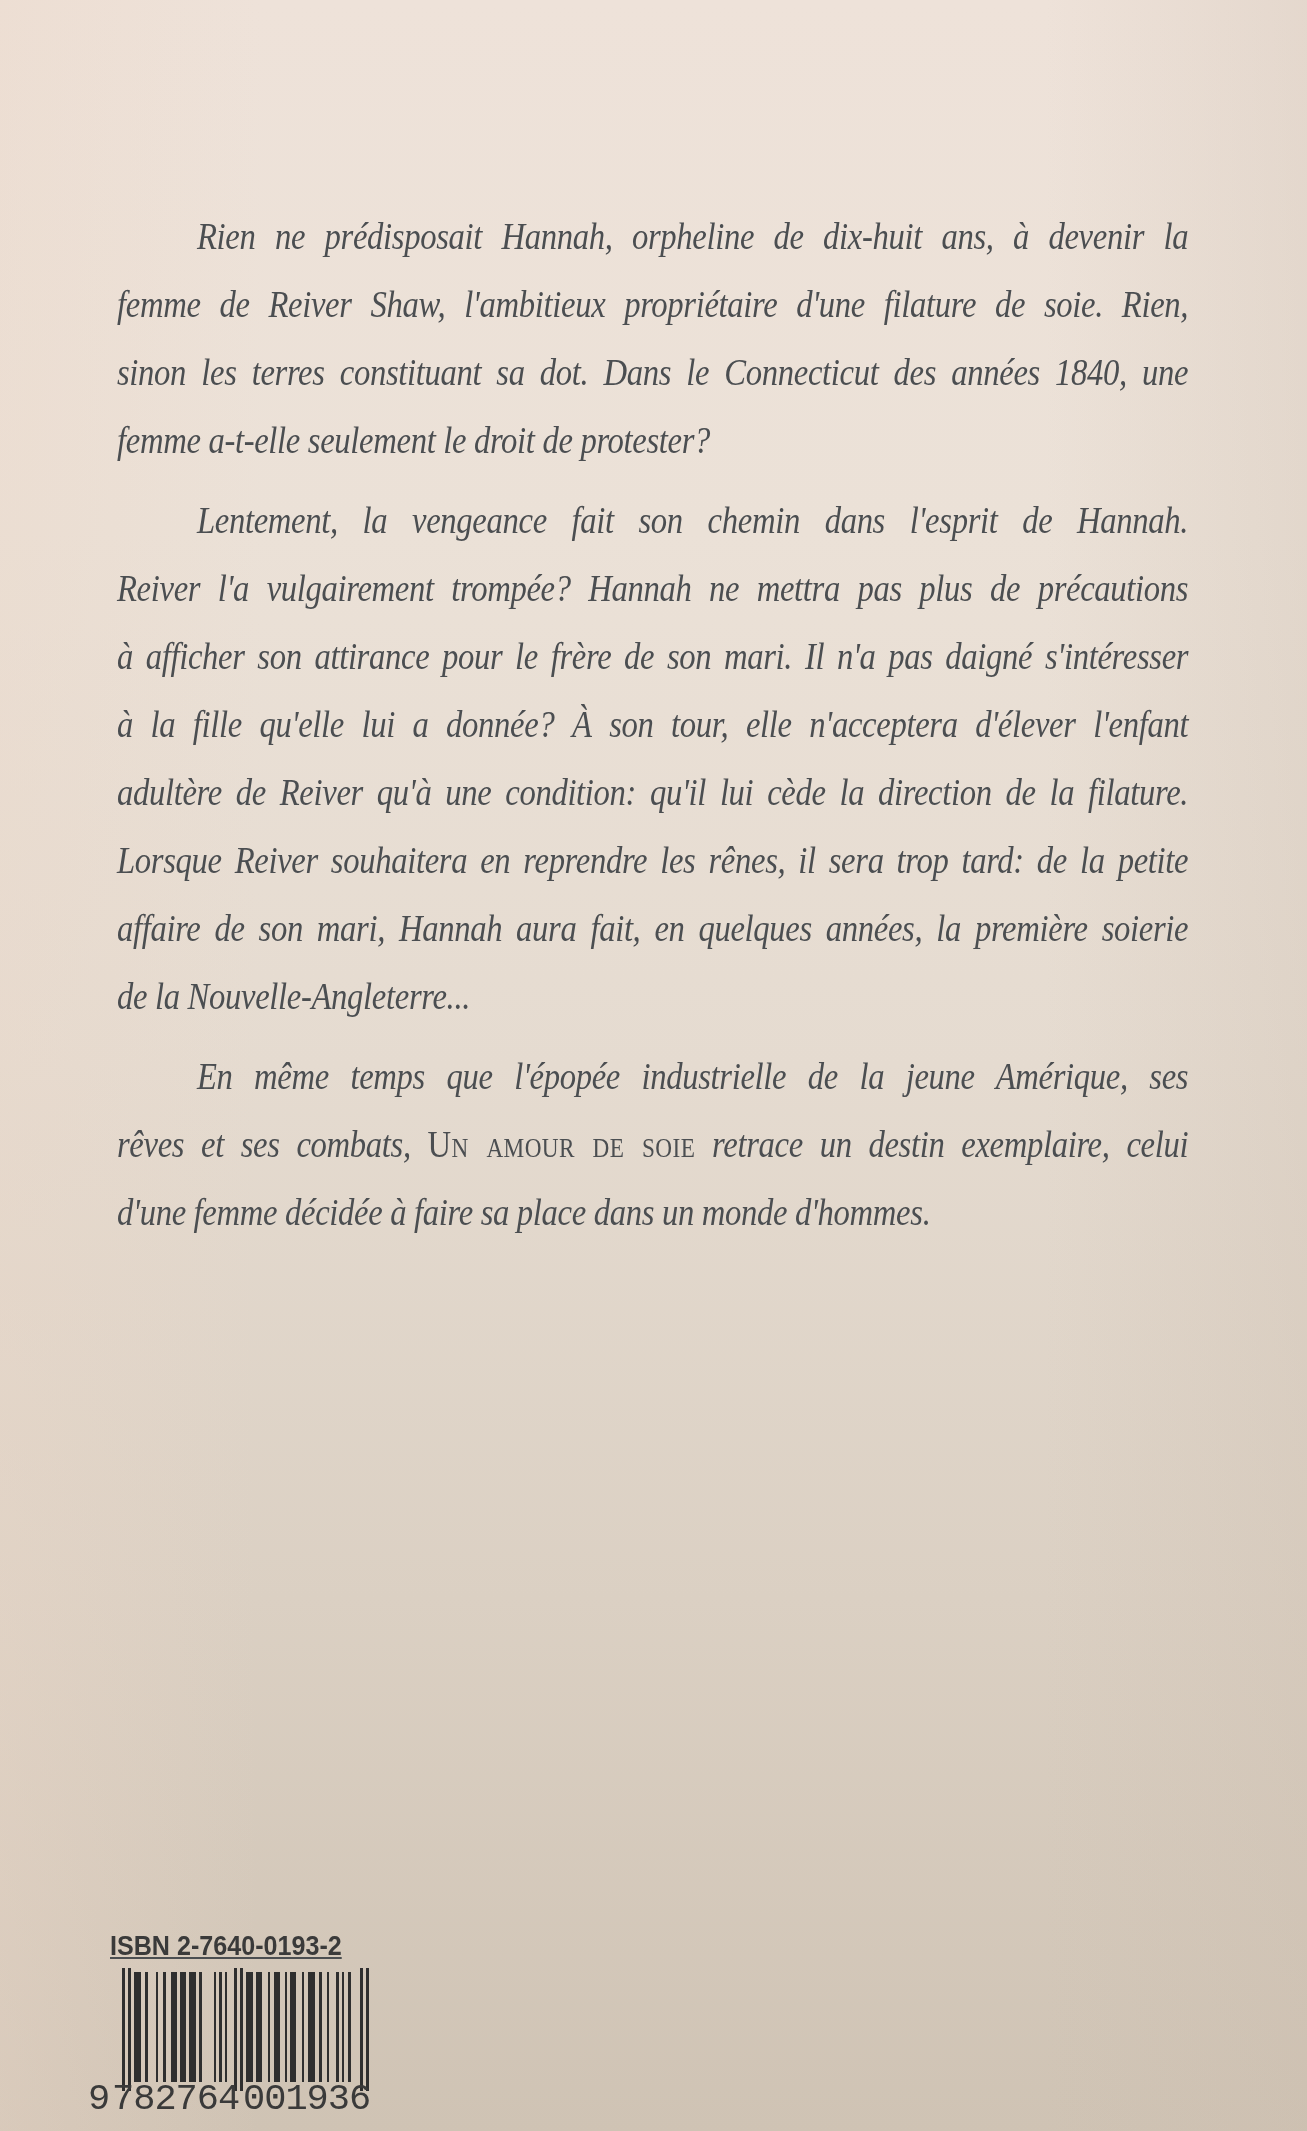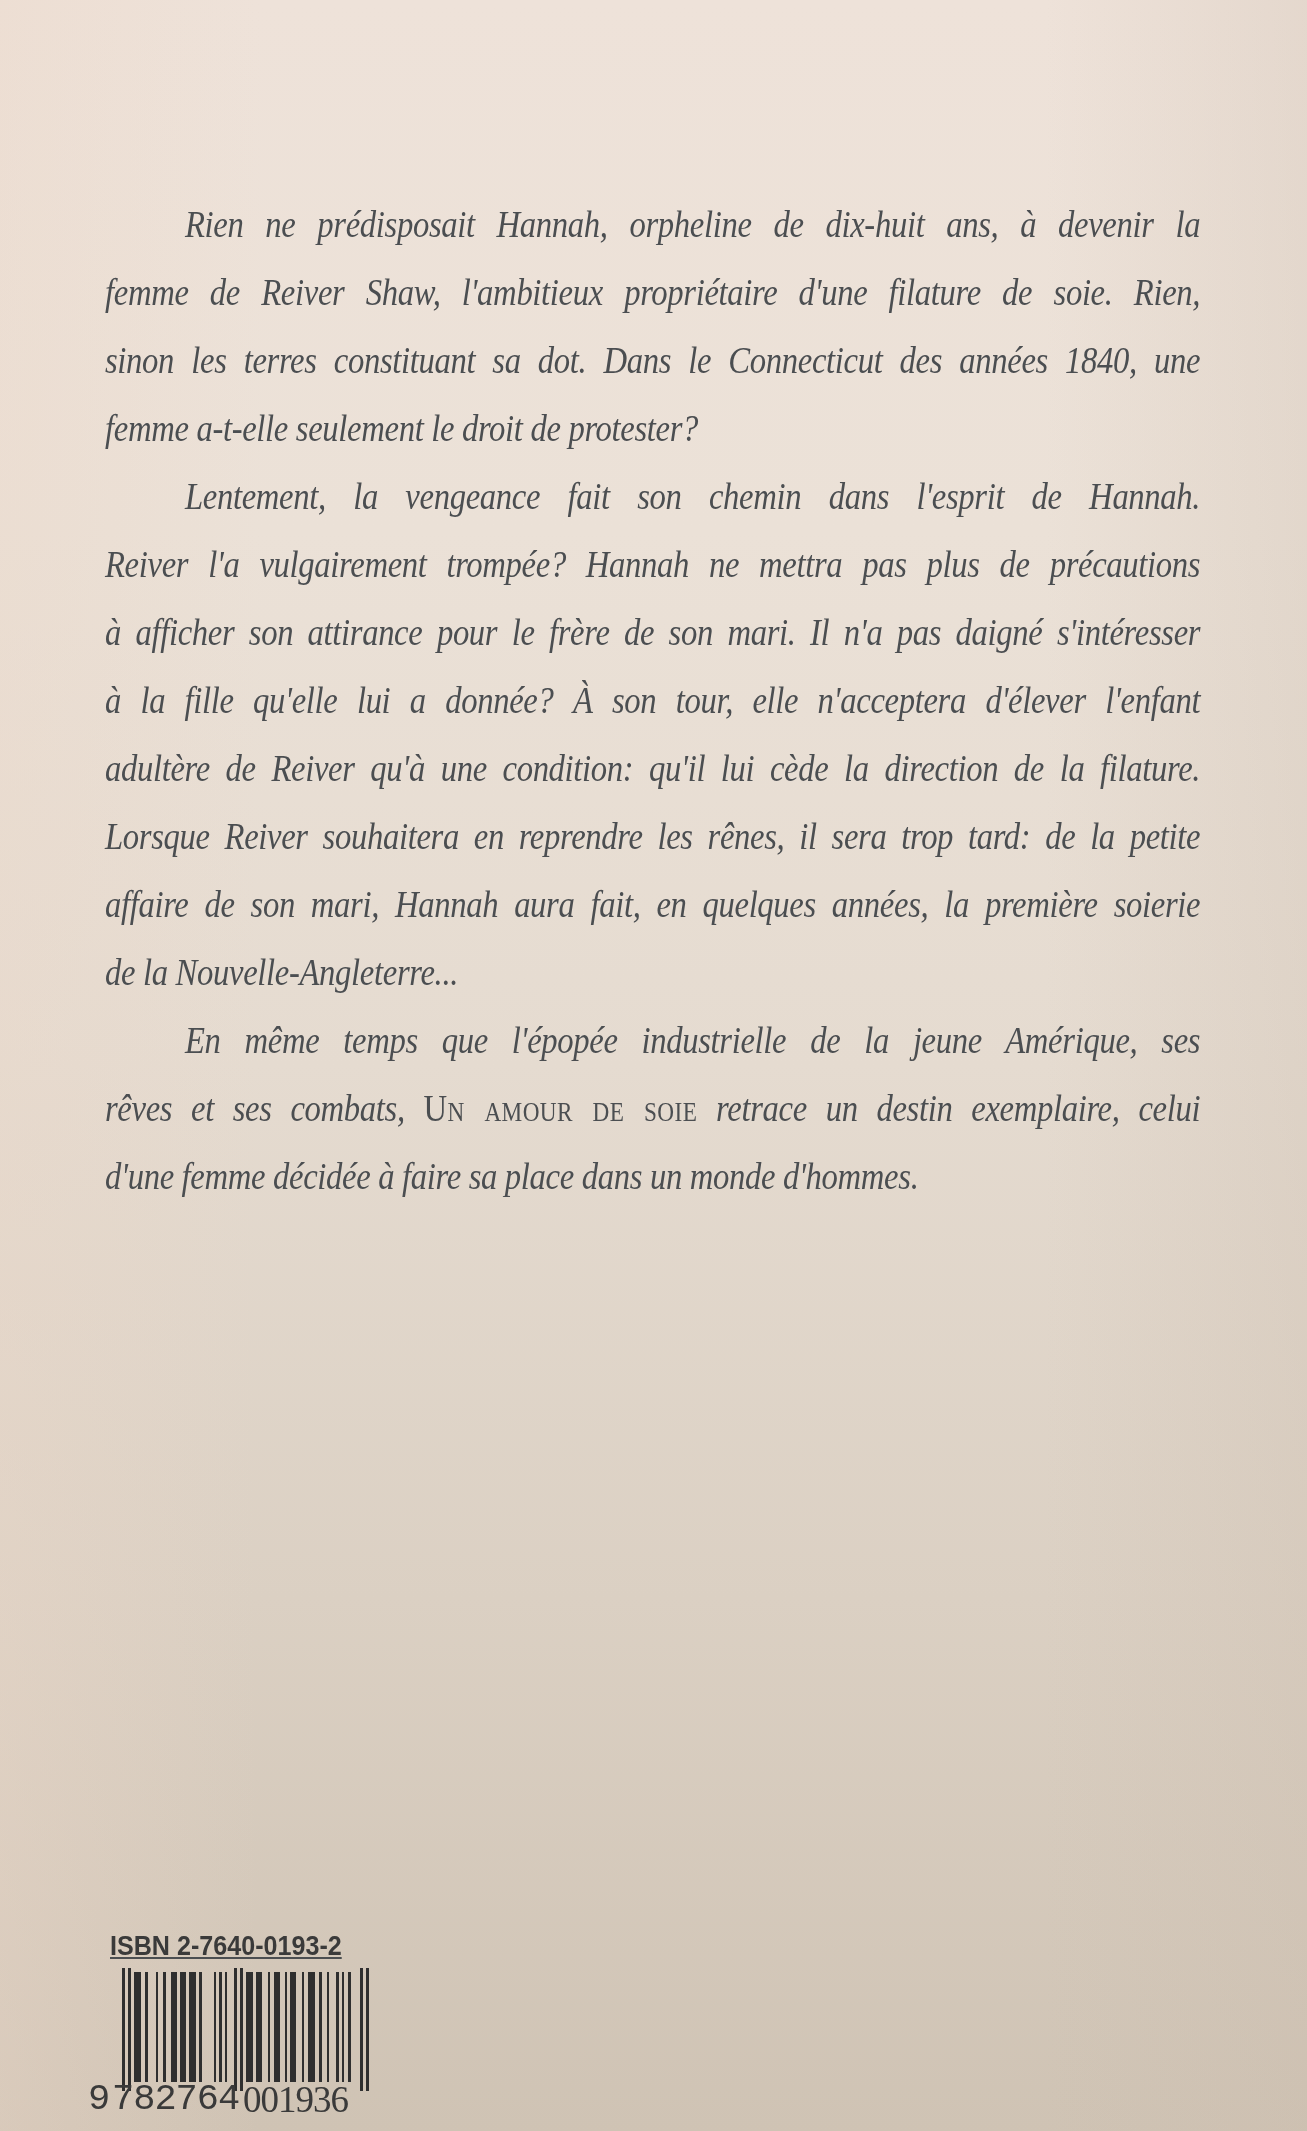--- a/index.html
+++ b/index.html
@@ -16,21 +16,21 @@
       position: absolute; inset: 0;
       background: linear-gradient(90deg, rgba(235,215,200,0.35) 0%, rgba(255,255,255,0) 20%, rgba(255,255,255,0) 80%, rgba(200,185,170,0.25) 100%);
       pointer-events: none;
     }
     .text-block {
       position: absolute;
       left: 105px;
       top: 190px;
       width: 1095px;
     }
-    .para { margin: 0; }
+    .para { margin: 12px; }
     .line {
       display: block;
       height: 68px;
       line-height: 68px;
       font-size: 38px;
       font-style: italic;
       letter-spacing: -0.4px;
       text-align: justify;
       text-align-last: justify;
       white-space: nowrap;
@@ -74,21 +74,21 @@
       position: absolute;
       left: 0;
       top: 2078px;
       width: 380px;
       font-family: "Liberation Mono", "DejaVu Sans Mono", monospace;
       font-size: 37px;
       color: #3a3a3a;
     }
     .bd-first { position: absolute; left: 88px; top: 0; }
     .bd-group1 { position: absolute; left: 112px; top: 0; letter-spacing: -1px; background: transparent; }
-    .bd-group2 { position: absolute; left: 243px; top: 0; letter-spacing: -1px; font-family: Liberation Serif, serif; }
+    .bd-group2 { position: absolute; left: 243px; top: 0; letter-spacing: -1px; }
   </style>
 </head>
 <body>
 
 <div class="vignette"></div>
 
 <div class="text-block">
 
   <div class="para">
     <span class="line indent">Rien ne prédisposait Hannah, orpheline de dix-huit ans, à devenir la</span>

